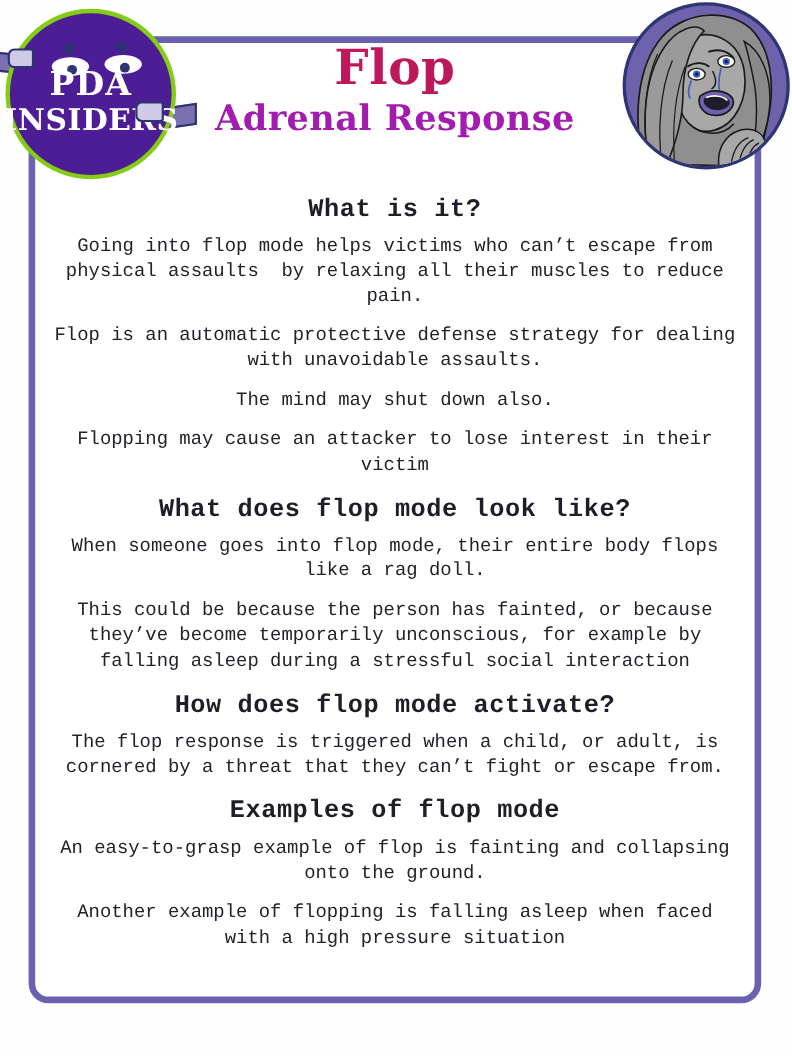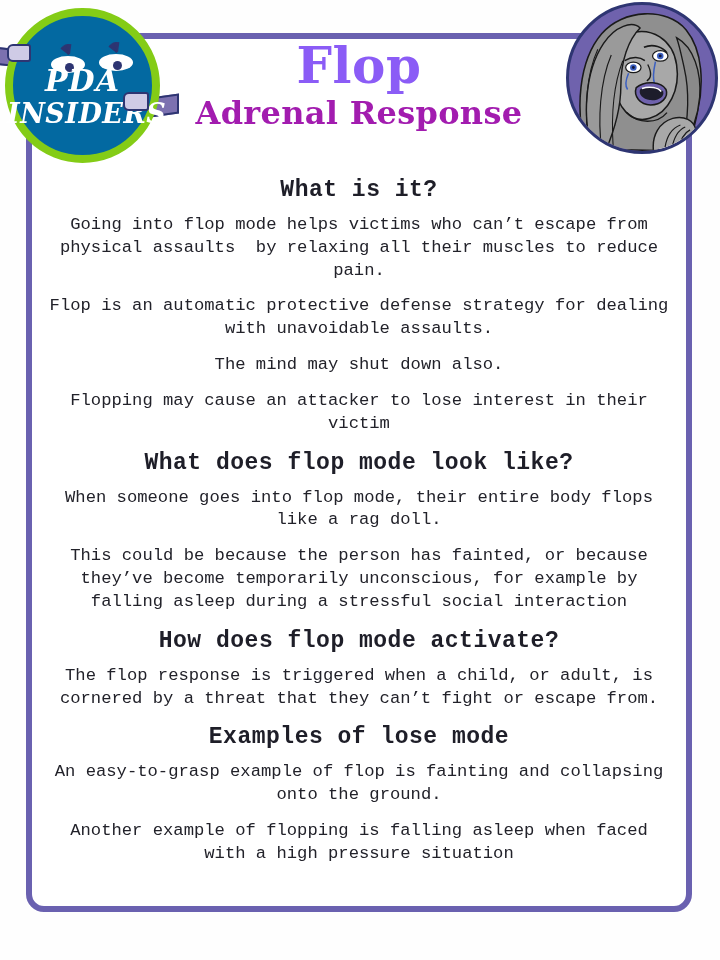--- a/index.html
+++ b/index.html
@@ -35,22 +35,22 @@
   }
 
   #title-block {
     position:absolute;
     left:0; right:0; top:6px;
     text-align:center;
   }
   #doc-title {
     font-family:"DejaVu Serif", serif;
     font-weight:bold;
-    font-size:50px;
-    color:#8b5cf6;
+    font-size:44px;
+    color:#be185d;
     line-height:1.06;
     letter-spacing:0.5px;
   }
   #doc-subtitle {
     font-family:"DejaVu Serif", serif;
     font-weight:bold;
     font-size:32px;
     color:#a21caf;
     line-height:1.2;
     margin-top:2px;
@@ -59,23 +59,22 @@
 
   
   #logo {
     position:absolute;
     left:5px; top:8px;
     width:155px; height:155px;
   }
   #logo-ring {
     position:absolute; inset:0;
     border-radius:50%;
-    background:#0369a1;
-    border:8px solid #84cc16;
-    font-style:italic;
+    background:#4c1d95;
+    border:4px solid #84cc16;
   }
   .logo-eye {
     position:absolute;
     width:34px; height:17px;
     background:#ffffff;
     border-radius:50%;
   }
   .logo-eye.left  { left:38px; top:40px; }
   .logo-eye.right { left:86px; top:38px; }
   .logo-pupil {
@@ -289,21 +288,21 @@
       <div class="section">
         <div class="section-heading">What does flop mode look like?</div>
         <p class="para">When someone goes into flop mode, their entire body flops like a rag doll.</p>
         <p class="para">This could be because the person has fainted, or because they’ve become temporarily unconscious, for example by falling asleep during a stressful social interaction</p>
       </div>
       <div class="section">
         <div class="section-heading">How does flop mode activate?</div>
         <p class="para">The flop response is triggered when a child, or adult, is cornered by a threat that they can’t fight or escape from.</p>
       </div>
       <div class="section">
-        <div class="section-heading">Examples of lose mode</div>
+        <div class="section-heading">Examples of flop mode</div>
         <p class="para">An easy-to-grasp example of flop is fainting and collapsing onto the ground.</p>
         <p class="para">Another example of flopping is falling asleep when faced with a high pressure situation</p>
       </div>
     </div>
 
   <div id="footer">
     <div id="footer-text">©Brook Madera and Sally Cat 2025</div>
   </div>
 
 </div>

